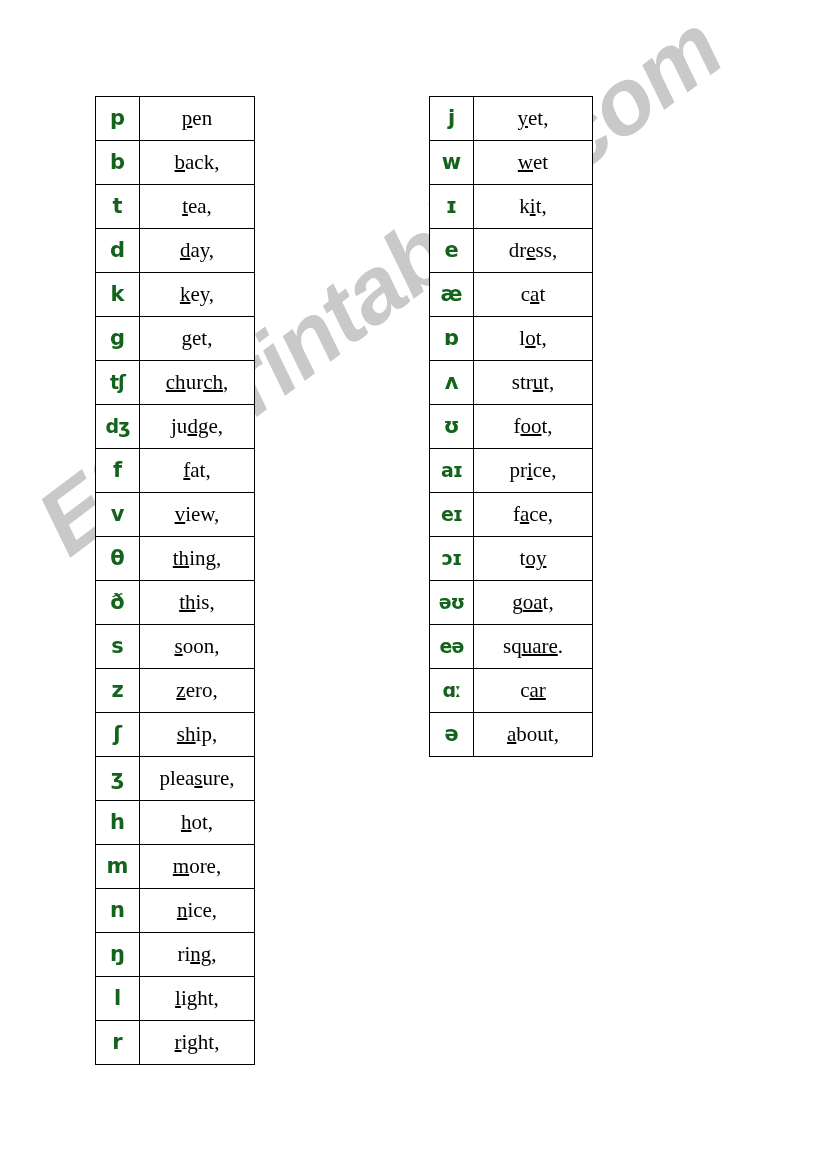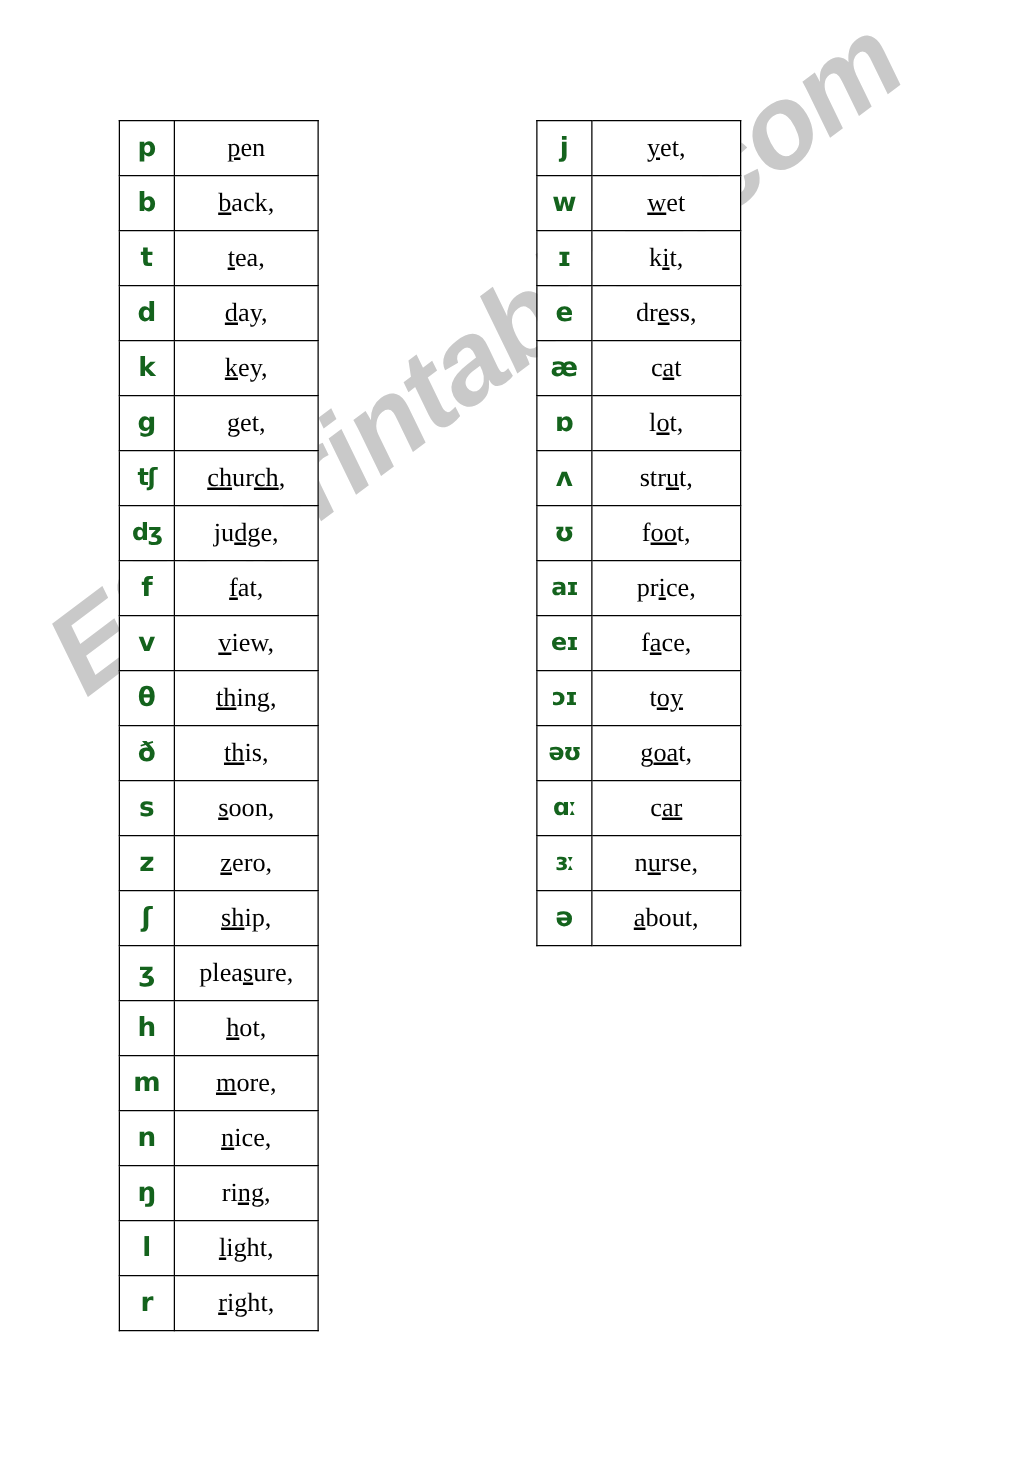--- a/index.html
+++ b/index.html
@@ -232,27 +232,27 @@
         </tr>
         <tr>
           <td class="sym-cell narrow">ɔɪ</td>
           <td class="word-cell">t<u>oy</u></td>
         </tr>
         <tr>
           <td class="sym-cell narrow">əʊ</td>
           <td class="word-cell">g<u>oa</u>t,</td>
         </tr>
         <tr>
+          <td class="sym-cell narrow">eə</td>
+          <td class="word-cell">sq<u>uare</u>.</td>
+        </tr>
+        <tr>
           <td class="sym-cell narrow">ɑː</td>
           <td class="word-cell">c<u>ar</u></td>
         </tr>
         <tr>
-          <td class="sym-cell narrow">ɜː</td>
-          <td class="word-cell">n<u>u</u>rse,</td>
-        </tr>
-        <tr>
           <td class="sym-cell">ə</td>
           <td class="word-cell"><u>a</u>bout,</td>
         </tr>
       </tbody>
   </table>
 
 </div>
 
 </body></html>

